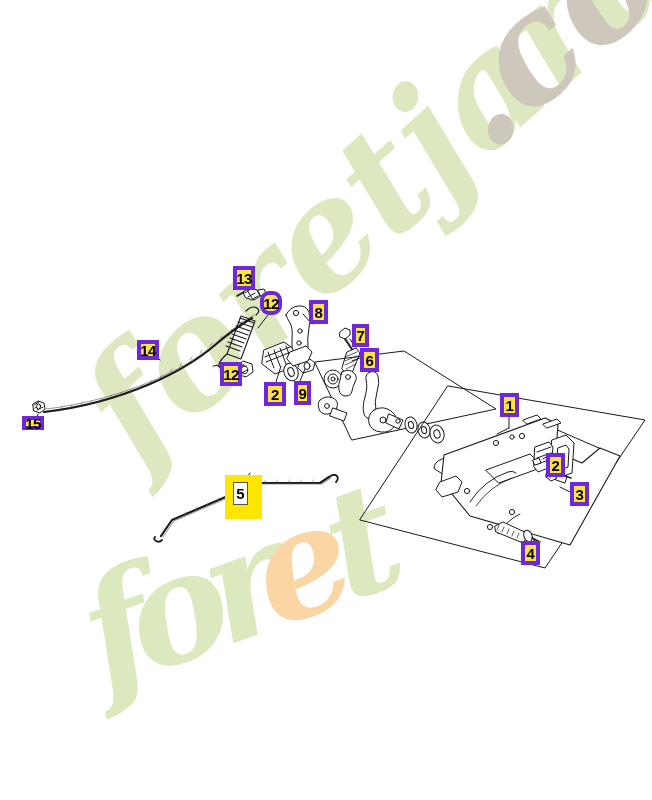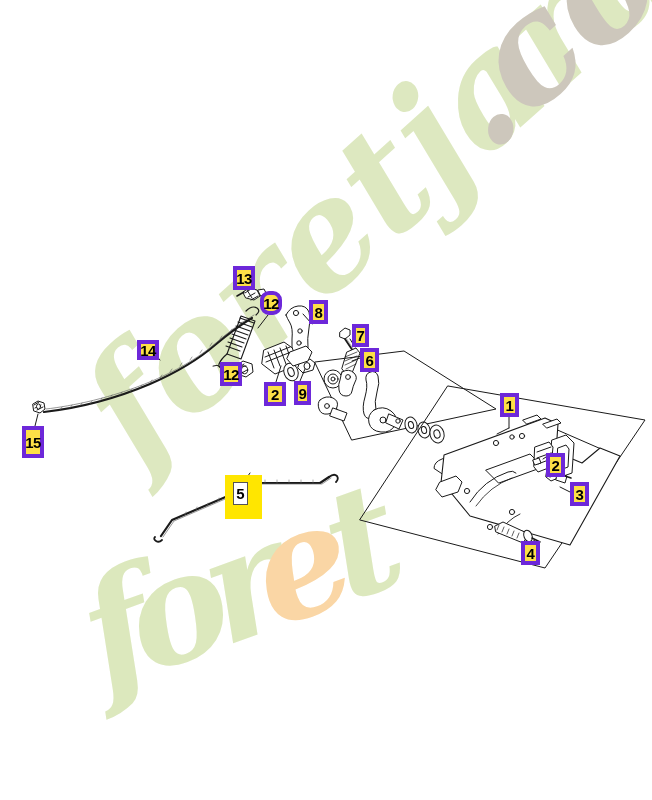--- a/index.html
+++ b/index.html
@@ -349,15 +349,15 @@
   <div class="callout-box" style="left:264px; top:382px; width:22px; height:24px;">2</div>
 
   <div class="callout-box" style="left:220px; top:362px; width:22px; height:24px;">12</div>
 
   <div class="callout-box" style="left:260px; top:291px; width:22px; height:24px;border-radius:9px;">12</div>
 
   <div class="callout-box" style="left:233px; top:266px; width:22px; height:24px;">13</div>
 
   <div class="callout-box" style="left:137px; top:340px; width:22px; height:20px;">14</div>
 
-  <div class="callout-box" style="left:22px; top:426px; width:22px; height:32px;">15</div>
+  <div class="callout-box" style="left:22px; top:416px; width:22px; height:14px;">15</div>
 
 </div>
 
 </body></html>

